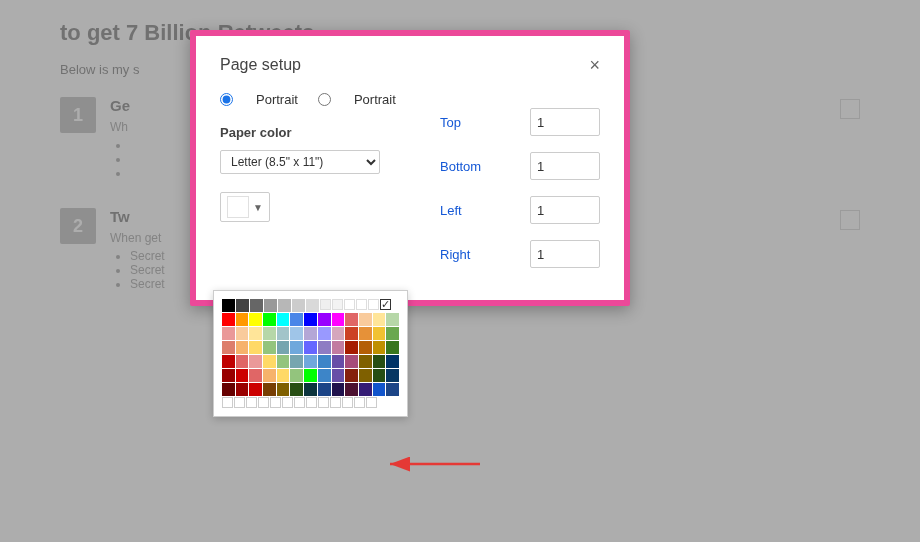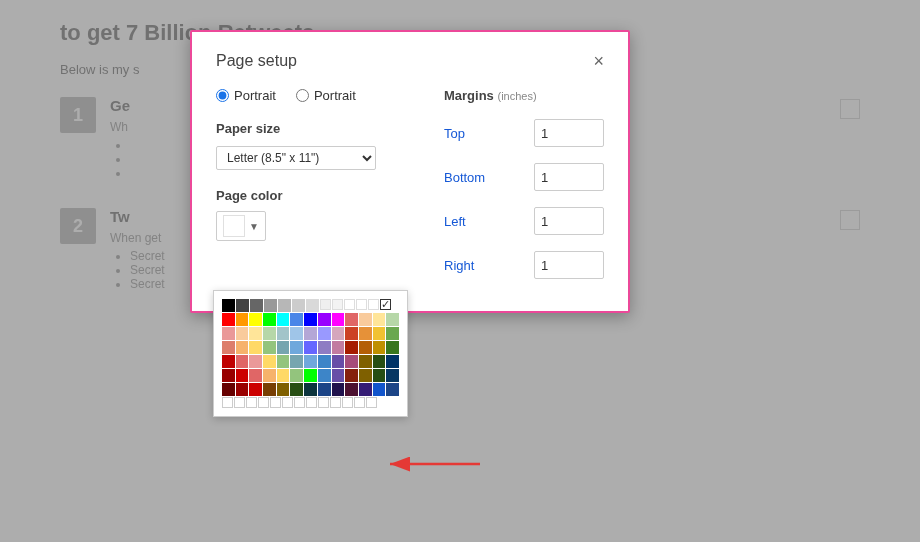--- a/index.html
+++ b/index.html
@@ -91,21 +91,21 @@
       z-index: 10;
     }
 
     
     .modal {
       position: absolute;
       top: 30px;
       left: 190px;
       width: 440px;
       background: #fff;
-      border: 2px solid #ec4899;
+      border: 6px solid #ec4899;
       border-radius: 2px;
       box-shadow: 0 4px 16px rgba(0,0,0,0.3);
       z-index: 20;
       padding: 20px 24px 24px 24px;
     }
     .modal-header {
       display: flex;
       align-items: center;
       justify-content: space-between;
       margin-bottom: 18px;
@@ -142,21 +142,21 @@
 
     
     .orientation-row {
       display: flex;
       gap: 20px;
       margin-bottom: 18px;
     }
     .radio-label {
       display: flex;
       align-items: center;
-      gap: 5px;
+      gap: 23px;
       font-size: 13px;
       color: #333;
       cursor: pointer;
     }
     .radio-label input[type="radio"] {
       accent-color: #1a73e8;
     }
 
     
     .paper-size-select {
@@ -333,41 +333,36 @@
         <label class="radio-label">
           <input type="radio" name="orientation" checked="" style="">
           <span>Portrait</span>
         </label>
         <label class="radio-label">
           <input type="radio" name="orientation" style="">
           <span>Portrait</span>
         </label>
       </div>
 
-      <div class="section-title">Paper size</div>
+      <div class="section-title">Paper color</div>
       <div style="margin-bottom:18px;">
         <select class="paper-size-select" style="width:160px;border:1px solid #ccc;border-radius:2px;padding:3px 6px;font-size:12px;color:#333;background:#fff;cursor:pointer;appearance:auto;">
           <option>Letter (8.5" x 11")</option>
           <option>A4 (8.27" x 11.69")</option>
           <option>Legal (8.5" x 14")</option>
         </select>
       </div>
 
-      <div class="page-color-label">Page color</div>
       <button class="color-swatch-btn">
         <div class="swatch-preview"></div>
         <span class="swatch-arrow">▼</span>
       </button>
     </div>
 
     <div class="right-col">
-      <div style="margin-bottom:10px;">
-        <span class="margins-header">Margins</span>
-        <span class="margins-unit">(inches)</span>
-      </div>
       <div class="margin-row">
         <span class="margin-label">Top</span>
         <input class="margin-input" type="text" value="1" style="">
       </div>
       <div class="margin-row">
         <span class="margin-label">Bottom</span>
         <input class="margin-input" type="text" value="1" style="">
       </div>
       <div class="margin-row">
         <span class="margin-label">Left</span>

